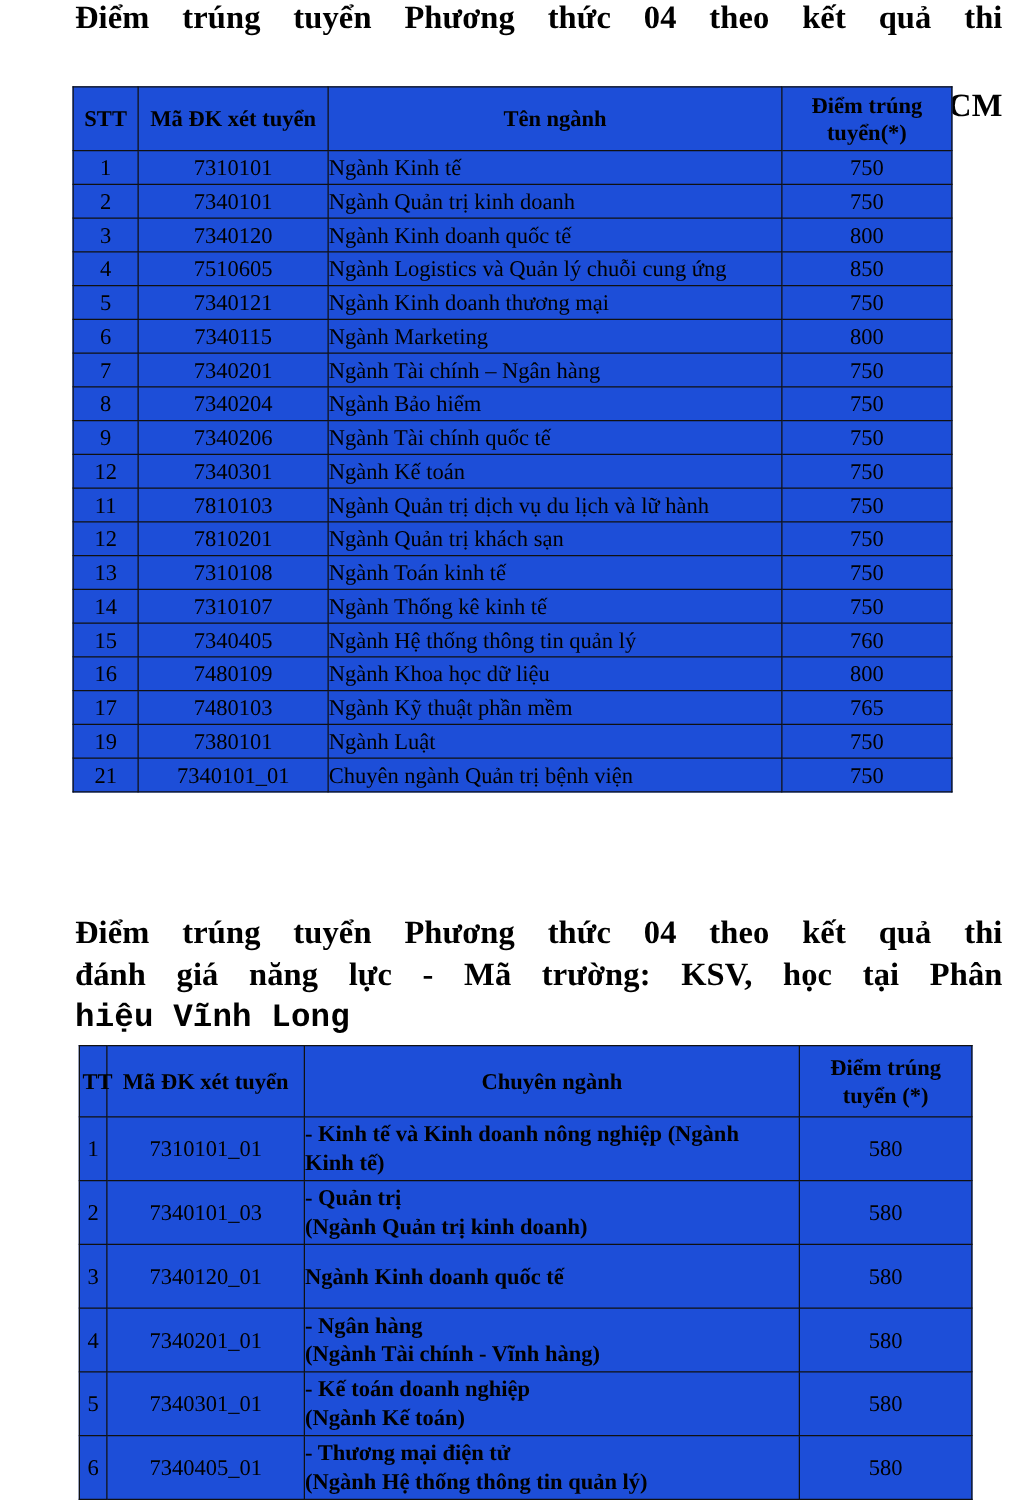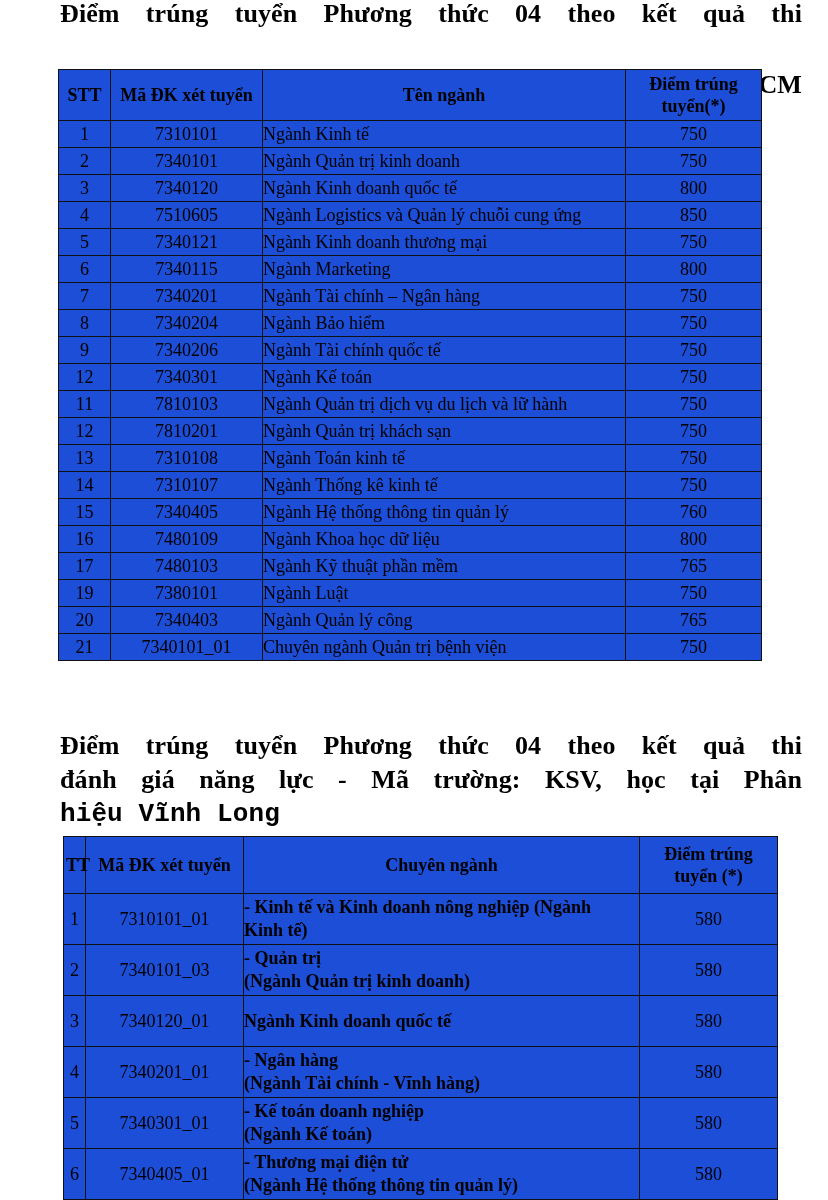--- a/index.html
+++ b/index.html
@@ -258,26 +258,20 @@
         <td class="c-name">Ngành Kỹ thuật phần mềm</td>
         <td class="c-score">765</td>
       </tr>
       <tr>
         <td class="c-num">19</td>
         <td class="c-code">7380101</td>
         <td class="c-name">Ngành Luật</td>
         <td class="c-score">750</td>
       </tr>
       <tr>
-        <td class="c-num">20</td>
-        <td class="c-code">7340403</td>
-        <td class="c-name">Ngành Quản lý công</td>
-        <td class="c-score">765</td>
-      </tr>
-      <tr>
         <td class="c-num">21</td>
         <td class="c-code">7340101_01</td>
         <td class="c-name">Chuyên ngành Quản trị bệnh viện</td>
         <td class="c-score">750</td>
       </tr>
     </tbody>
   </table>
 
   <div class="section-title" id="title-2">
     <div class="tl-a">Điểm trúng tuyển Phương thức 04 theo kết quả thi</div>

